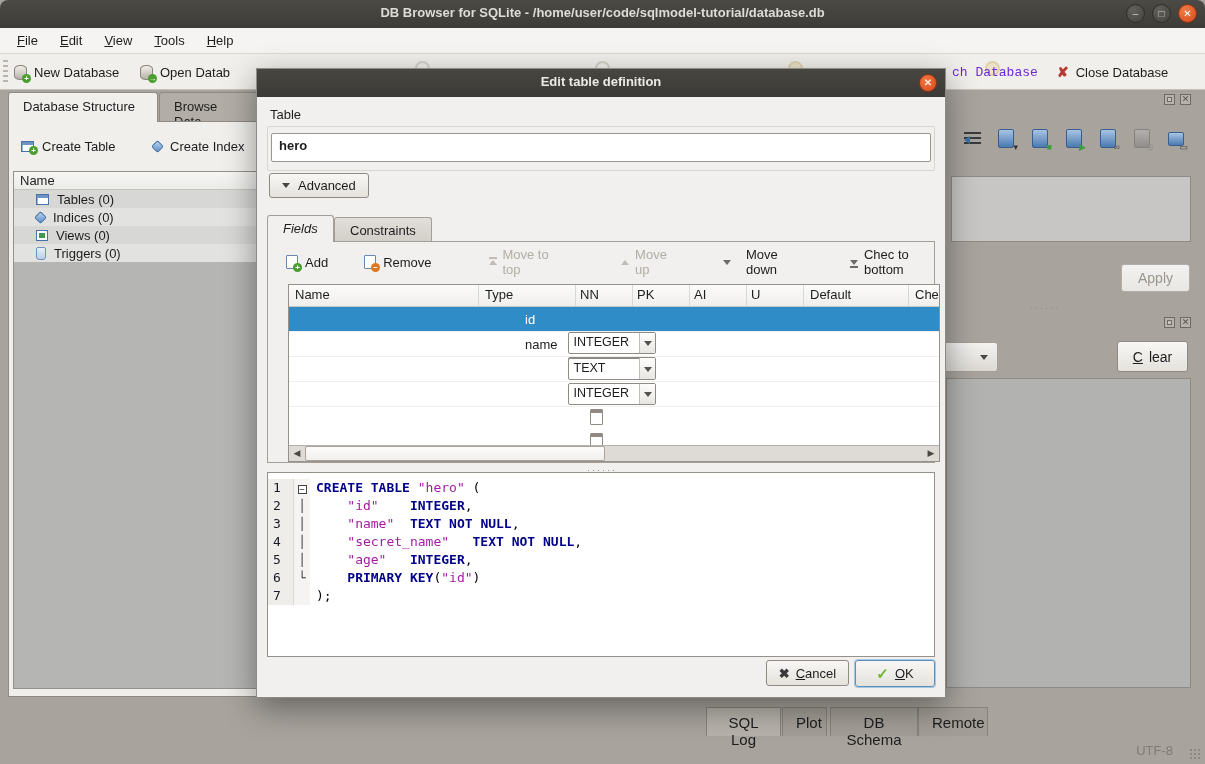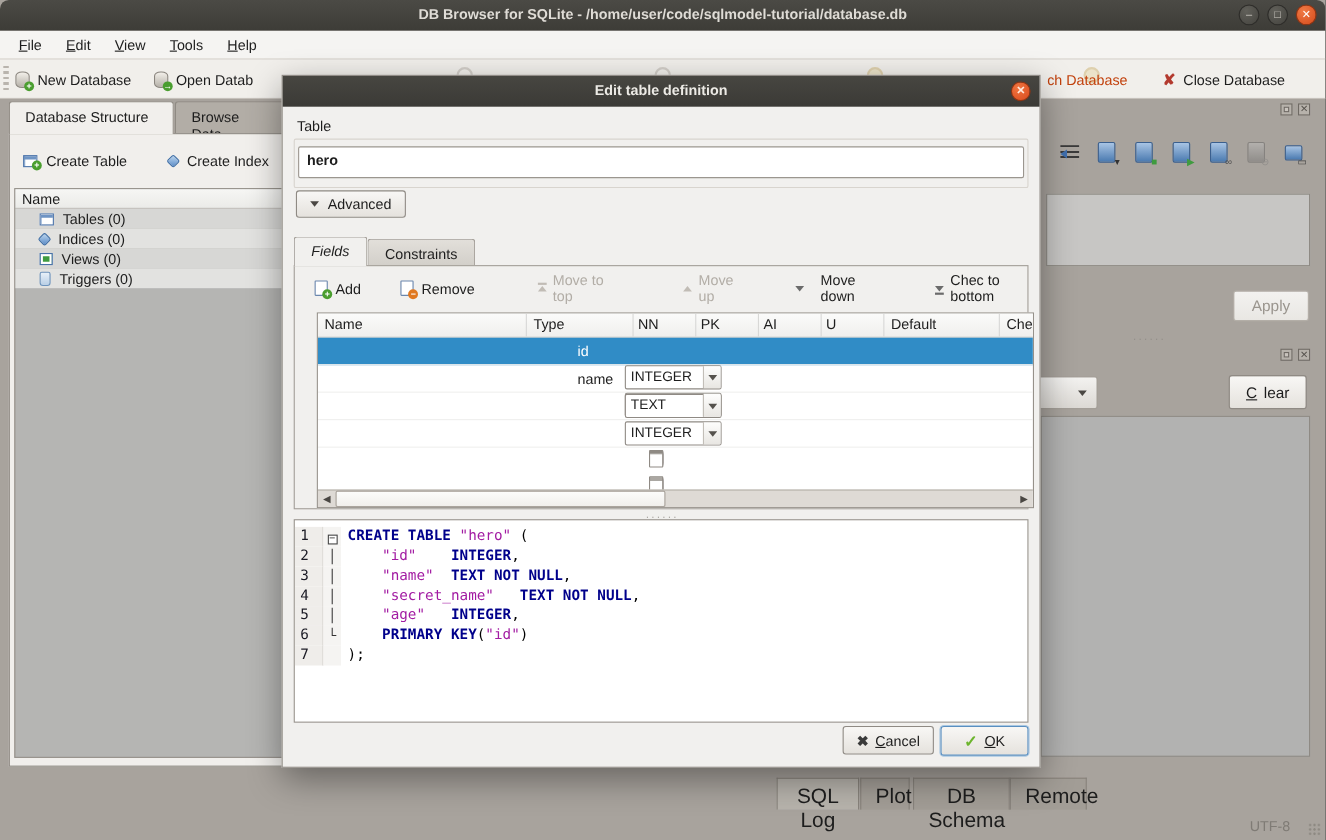--- a/index.html
+++ b/index.html
@@ -12,21 +12,21 @@
   .win-btns{position:absolute;right:8px;top:4px;display:flex;gap:7px;}
   .win-btn{width:19px;height:19px;border-radius:50%;background:radial-gradient(circle at 35% 30%,#61605a,#44433e);border:1px solid #2e2d2a;color:#cfccc5;font-size:10px;line-height:17px;text-align:center;}
   .win-btn.close{background:radial-gradient(circle at 35% 30%,#f07a45,#d44a1b);border-color:#8e3413;color:#fff;}
 
   
   .menubar{position:absolute;left:0;top:28px;width:1205px;height:26px;background:#f5f4f2;border-bottom:1px solid #dcd8d2;display:flex;align-items:center;padding-left:6px;}
   .menu-item{padding:3px 11px;}
   .menu-item u,.accel u{text-decoration:underline;}
   .toolbar{position:absolute;left:0;top:54px;width:1205px;height:36px;background:#f1efeb;border-bottom:1px solid #c6c1bb;}
   .tb-item{position:absolute;top:7px;display:flex;align-items:center;gap:7px;height:22px;}
-  .tb-item.disabled{color:#c2410c;}
+  .tb-item.disabled{color:#6d28d9;font-family:Liberation Mono, monospace;}
   .drag-dots{position:absolute;left:3px;top:6px;width:5px;height:24px;background:repeating-linear-gradient(#b9b4ad 0 2px,transparent 2px 5px);}
   .db-cyl{width:13px;height:15px;background:linear-gradient(#f2efe9,#b6b1a9);border:1px solid #8a857e;border-radius:6px/4px;position:relative;}
   .badge{position:absolute;right:-5px;bottom:-4px;width:9px;height:9px;border-radius:50%;color:#fff;font-size:8px;line-height:9px;text-align:center;font-weight:bold;}
   .badge.green{background:#4a9e2f;}
   .badge.orange{background:#e07820;}
   .ghost-ic{position:absolute;top:7px;width:15px;height:15px;border-radius:50%;opacity:.5;border:2px solid #b3aea6;}
   .ghost-ic.warn{border-color:#cdb270;background:#e7d9a9;}
   .x-glyph{color:#b33a2e;font-size:14px;font-weight:bold;}
 
   
@@ -60,21 +60,21 @@
   .btn{display:inline-flex;align-items:center;justify-content:center;gap:6px;background:linear-gradient(#f8f7f5,#e5e2dd);border:1px solid #8f8a84;border-radius:3px;font-size:13px;color:#1d1d1d;}
   .btn.disabled{color:#9a958e;border-color:#b3aea7;background:linear-gradient(#f3f2f0,#e9e7e3);}
   .apply-btn{position:absolute;left:1121px;top:264px;width:69px;height:28px;font-size:14px;}
   .clear-btn{position:absolute;left:1117px;top:341px;width:71px;height:31px;font-size:14px;}
   .log-combo{position:absolute;left:880px;top:342px;width:118px;height:30px;background:linear-gradient(#f3f2f0,#dcd9d4);border:1px solid #a49f98;border-radius:3px;}
   .log-combo .arr{position:absolute;right:9px;top:12px;border:4px solid transparent;border-top:5px solid #4a4743;}
   .log-list{position:absolute;left:946px;top:378px;width:245px;height:310px;background:#b2b2b1;border:1px solid #8e8a84;}
   .mini-dots{position:absolute;color:#8a8680;font-size:9px;letter-spacing:2px;}
 
   
-  .bottom-tab{position:absolute;top:707px;height:29px;padding:6px 13px 15px;background:#a29d96;border:1px solid #88837c;border-bottom:none;font-size:19px;}
+  .bottom-tab{position:absolute;top:707px;height:29px;padding:6px 13px 15px;background:#a29d96;border:1px solid #88837c;border-bottom:none;font-size:15px;}
   .bottom-tab.active{background:#b7b3ac;}
   .statusbar{position:absolute;left:0;top:737px;width:1205px;height:27px;}
   .encoding{position:absolute;right:32px;top:6px;color:#7f7b75;font-size:13px;}
   .grip{position:absolute;right:4px;bottom:4px;width:12px;height:12px;background:radial-gradient(#8d8982 1px,transparent 1.2px);background-size:4px 4px;}
 
   
   .dialog{position:absolute;left:256px;top:68px;width:690px;height:630px;background:#f1f0ee;border:1px solid #8f8a84;box-shadow:0 10px 30px rgba(0,0,0,.4);z-index:10;}
   .dlg-titlebar{position:absolute;left:0;top:0;width:100%;height:28px;background:linear-gradient(#474641,#3b3a36);}
   .dlg-title{position:absolute;left:0;right:0;top:5px;text-align:center;color:#eceae5;font-weight:bold;font-size:13px;}
   .dlg-close{position:absolute;right:8px;top:5px;width:18px;height:18px;border-radius:50%;background:radial-gradient(circle at 35% 30%,#f0ondo7540,#d84a1d);background:radial-gradient(circle at 35% 30%,#f07540,#d84a1d);border:1px solid #8e3413;color:#ffe9dd;font-size:10px;line-height:16px;text-align:center;font-weight:bold;}

